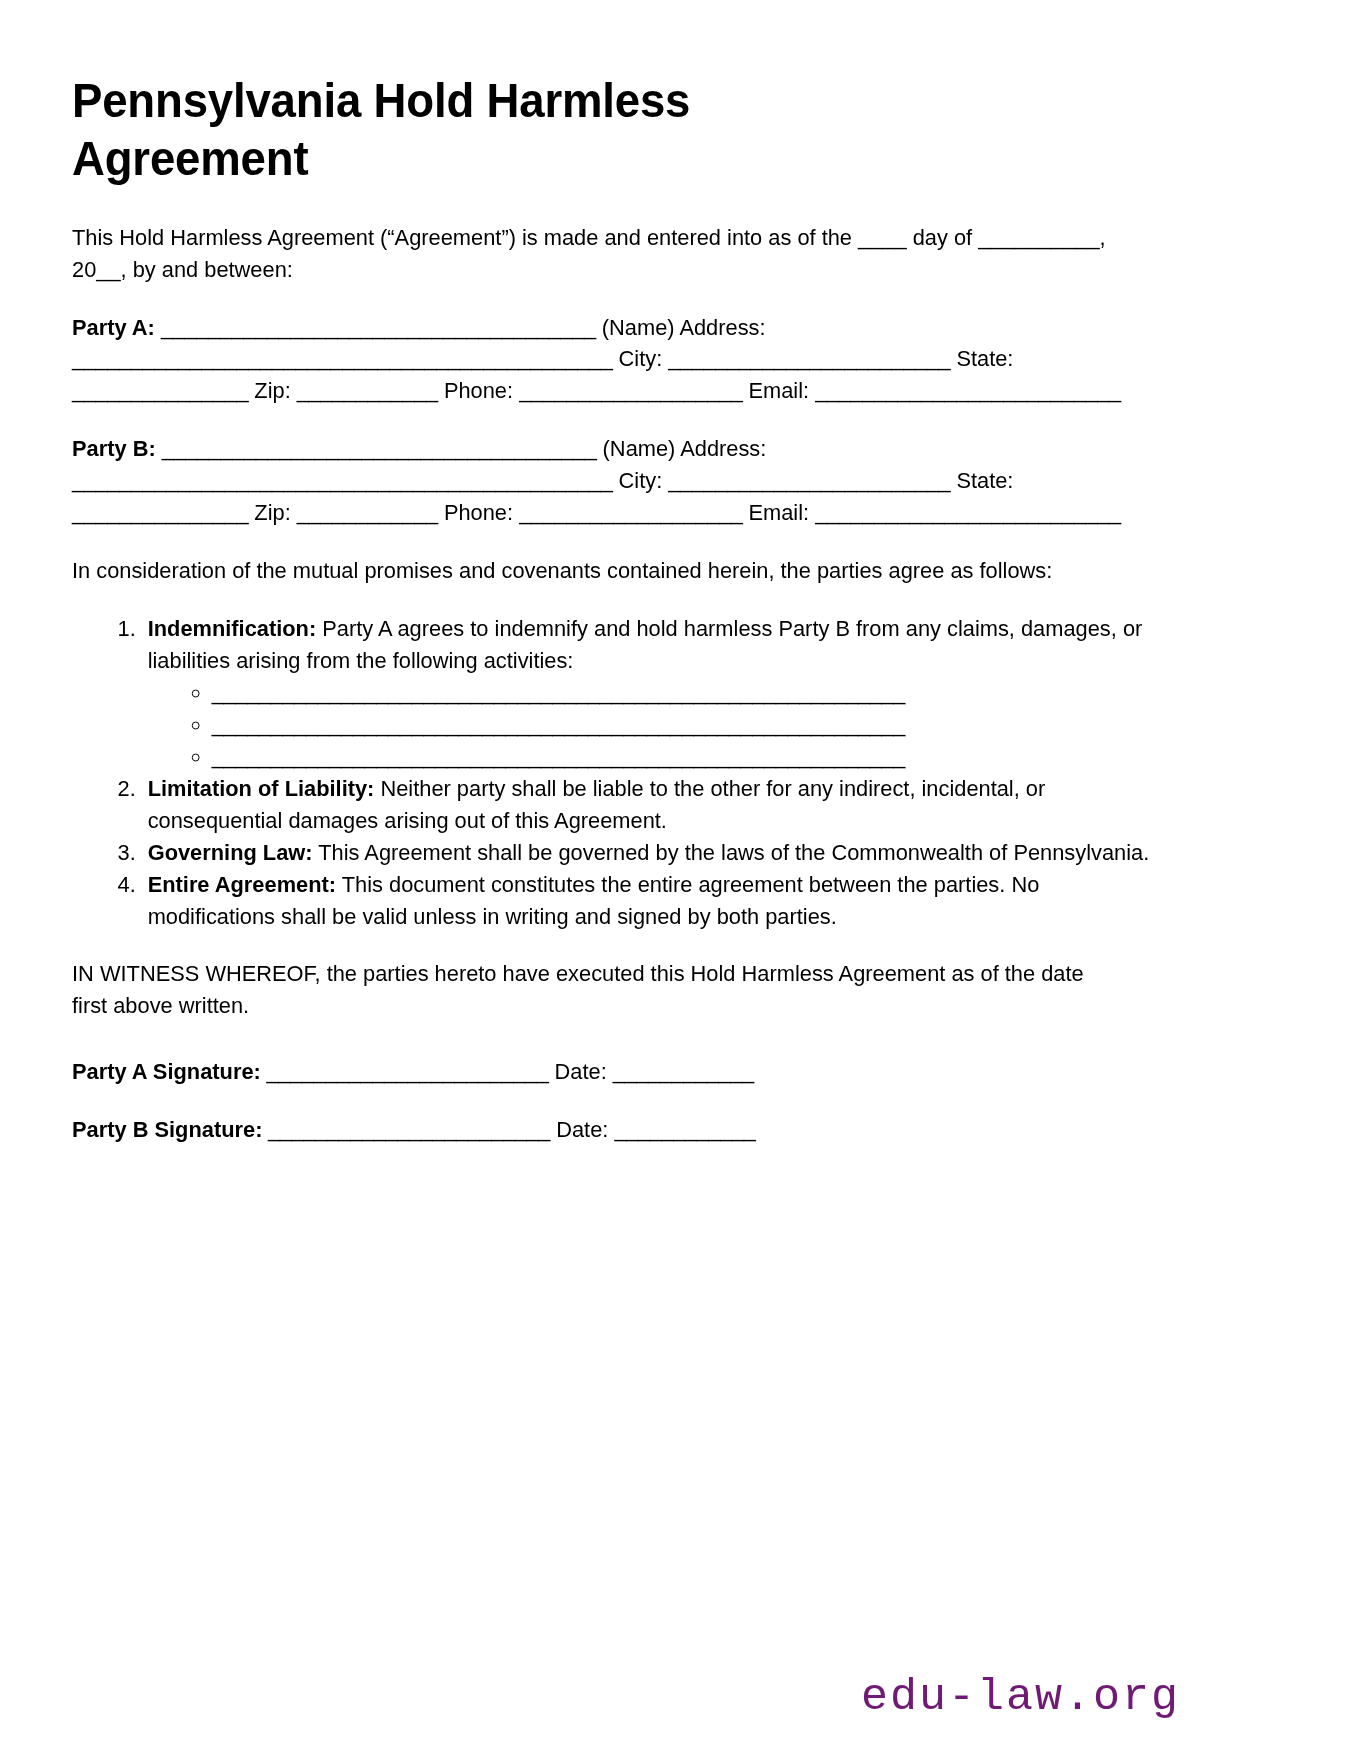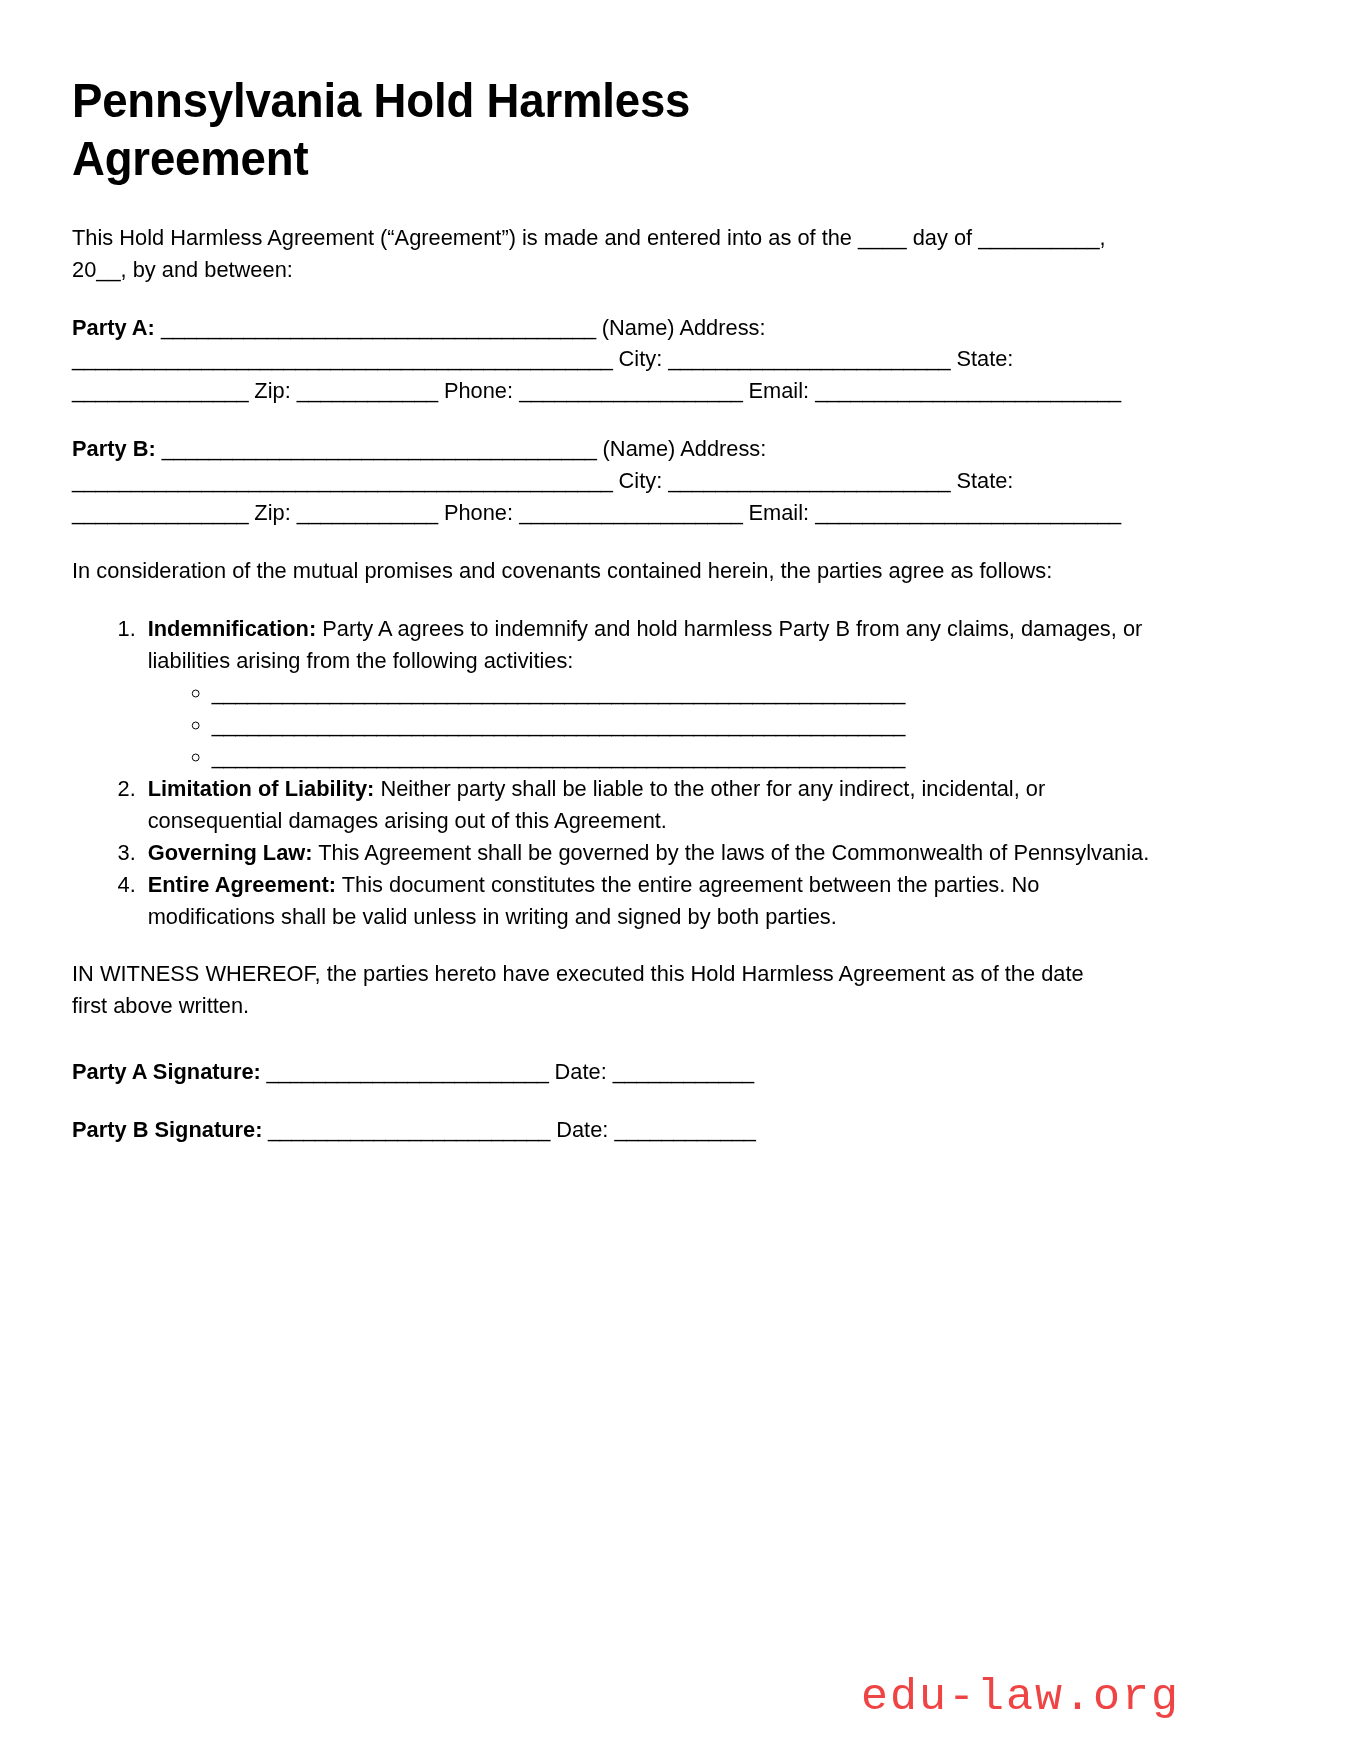--- a/index.html
+++ b/index.html
@@ -87,21 +87,21 @@
   }
   .sig-line.first { margin-top: 34px; }
 
   .watermark {
     position: absolute;
     right: 182px;
     bottom: 40px;
     font-family: "Liberation Mono", "DejaVu Sans Mono", monospace;
     font-size: 45px;
     letter-spacing: 2px;
-    color: #ef4444;
+    color: #701a75;
     white-space: nowrap;
     margin-left: 9px;
   }
 </style>
 </head>
 <body>
 
 <div class="page">
 
   <h1 class="doc-title">Pennsylvania Hold Harmless Agreement</h1>

